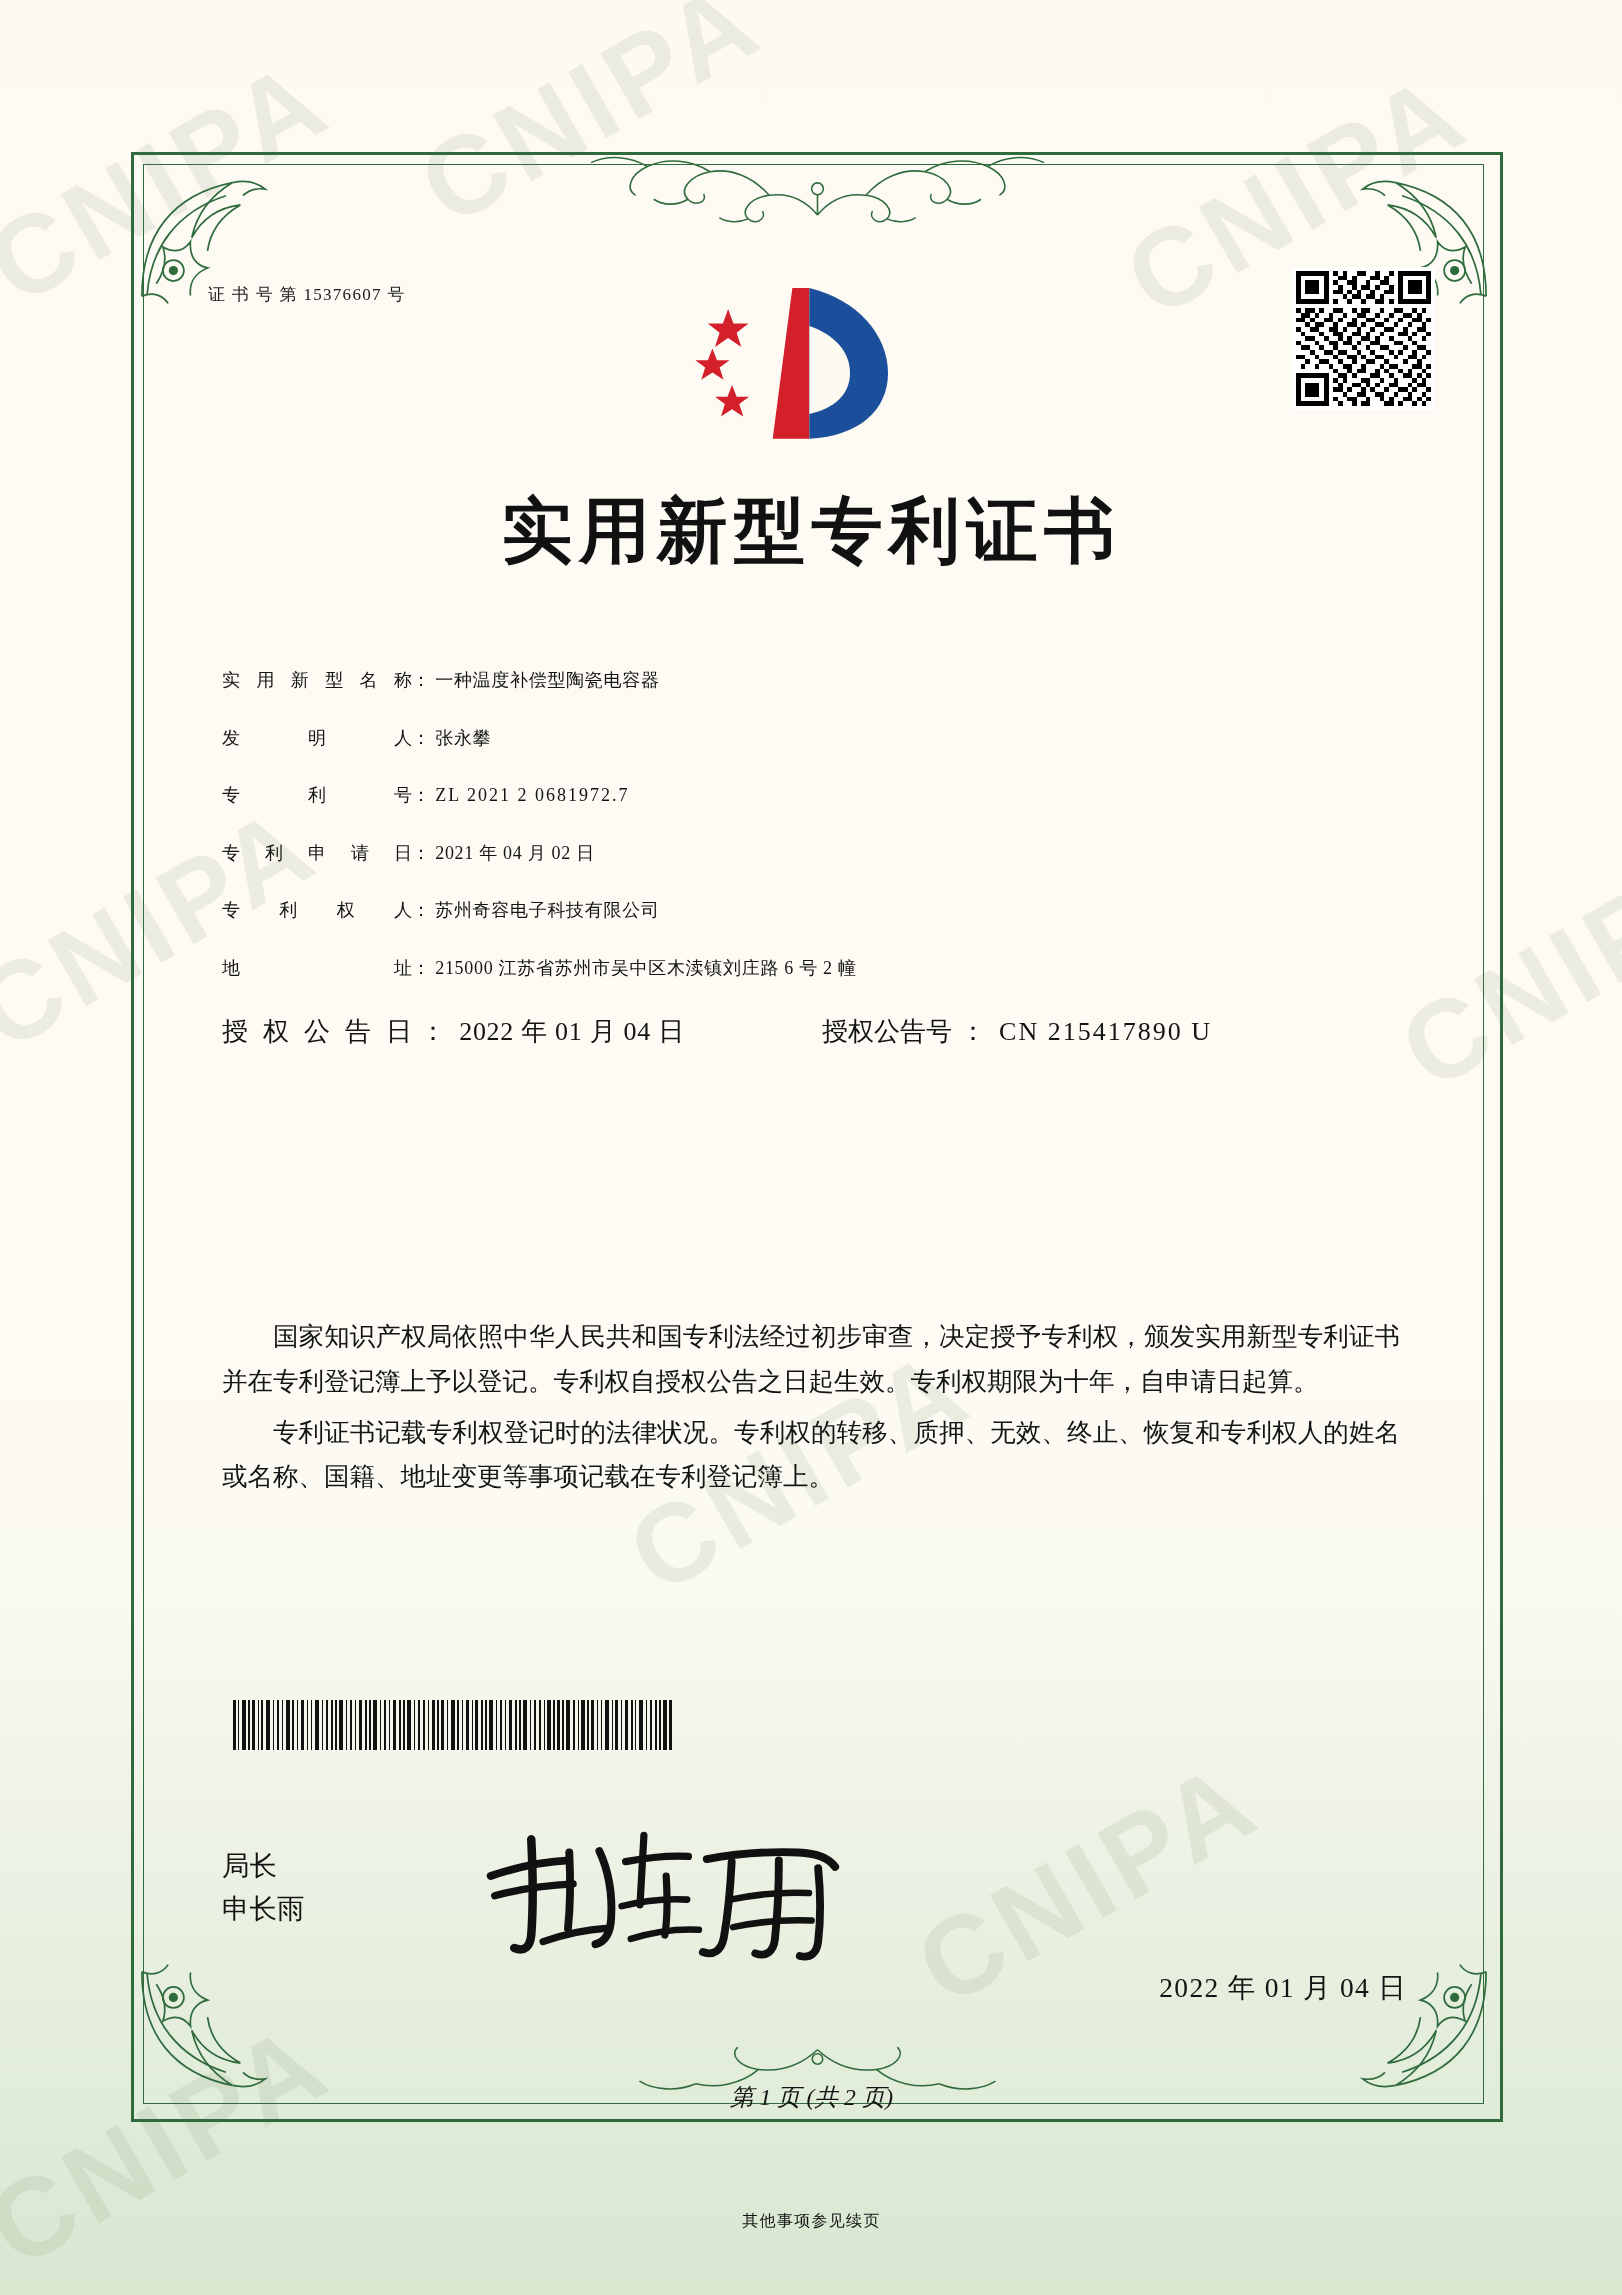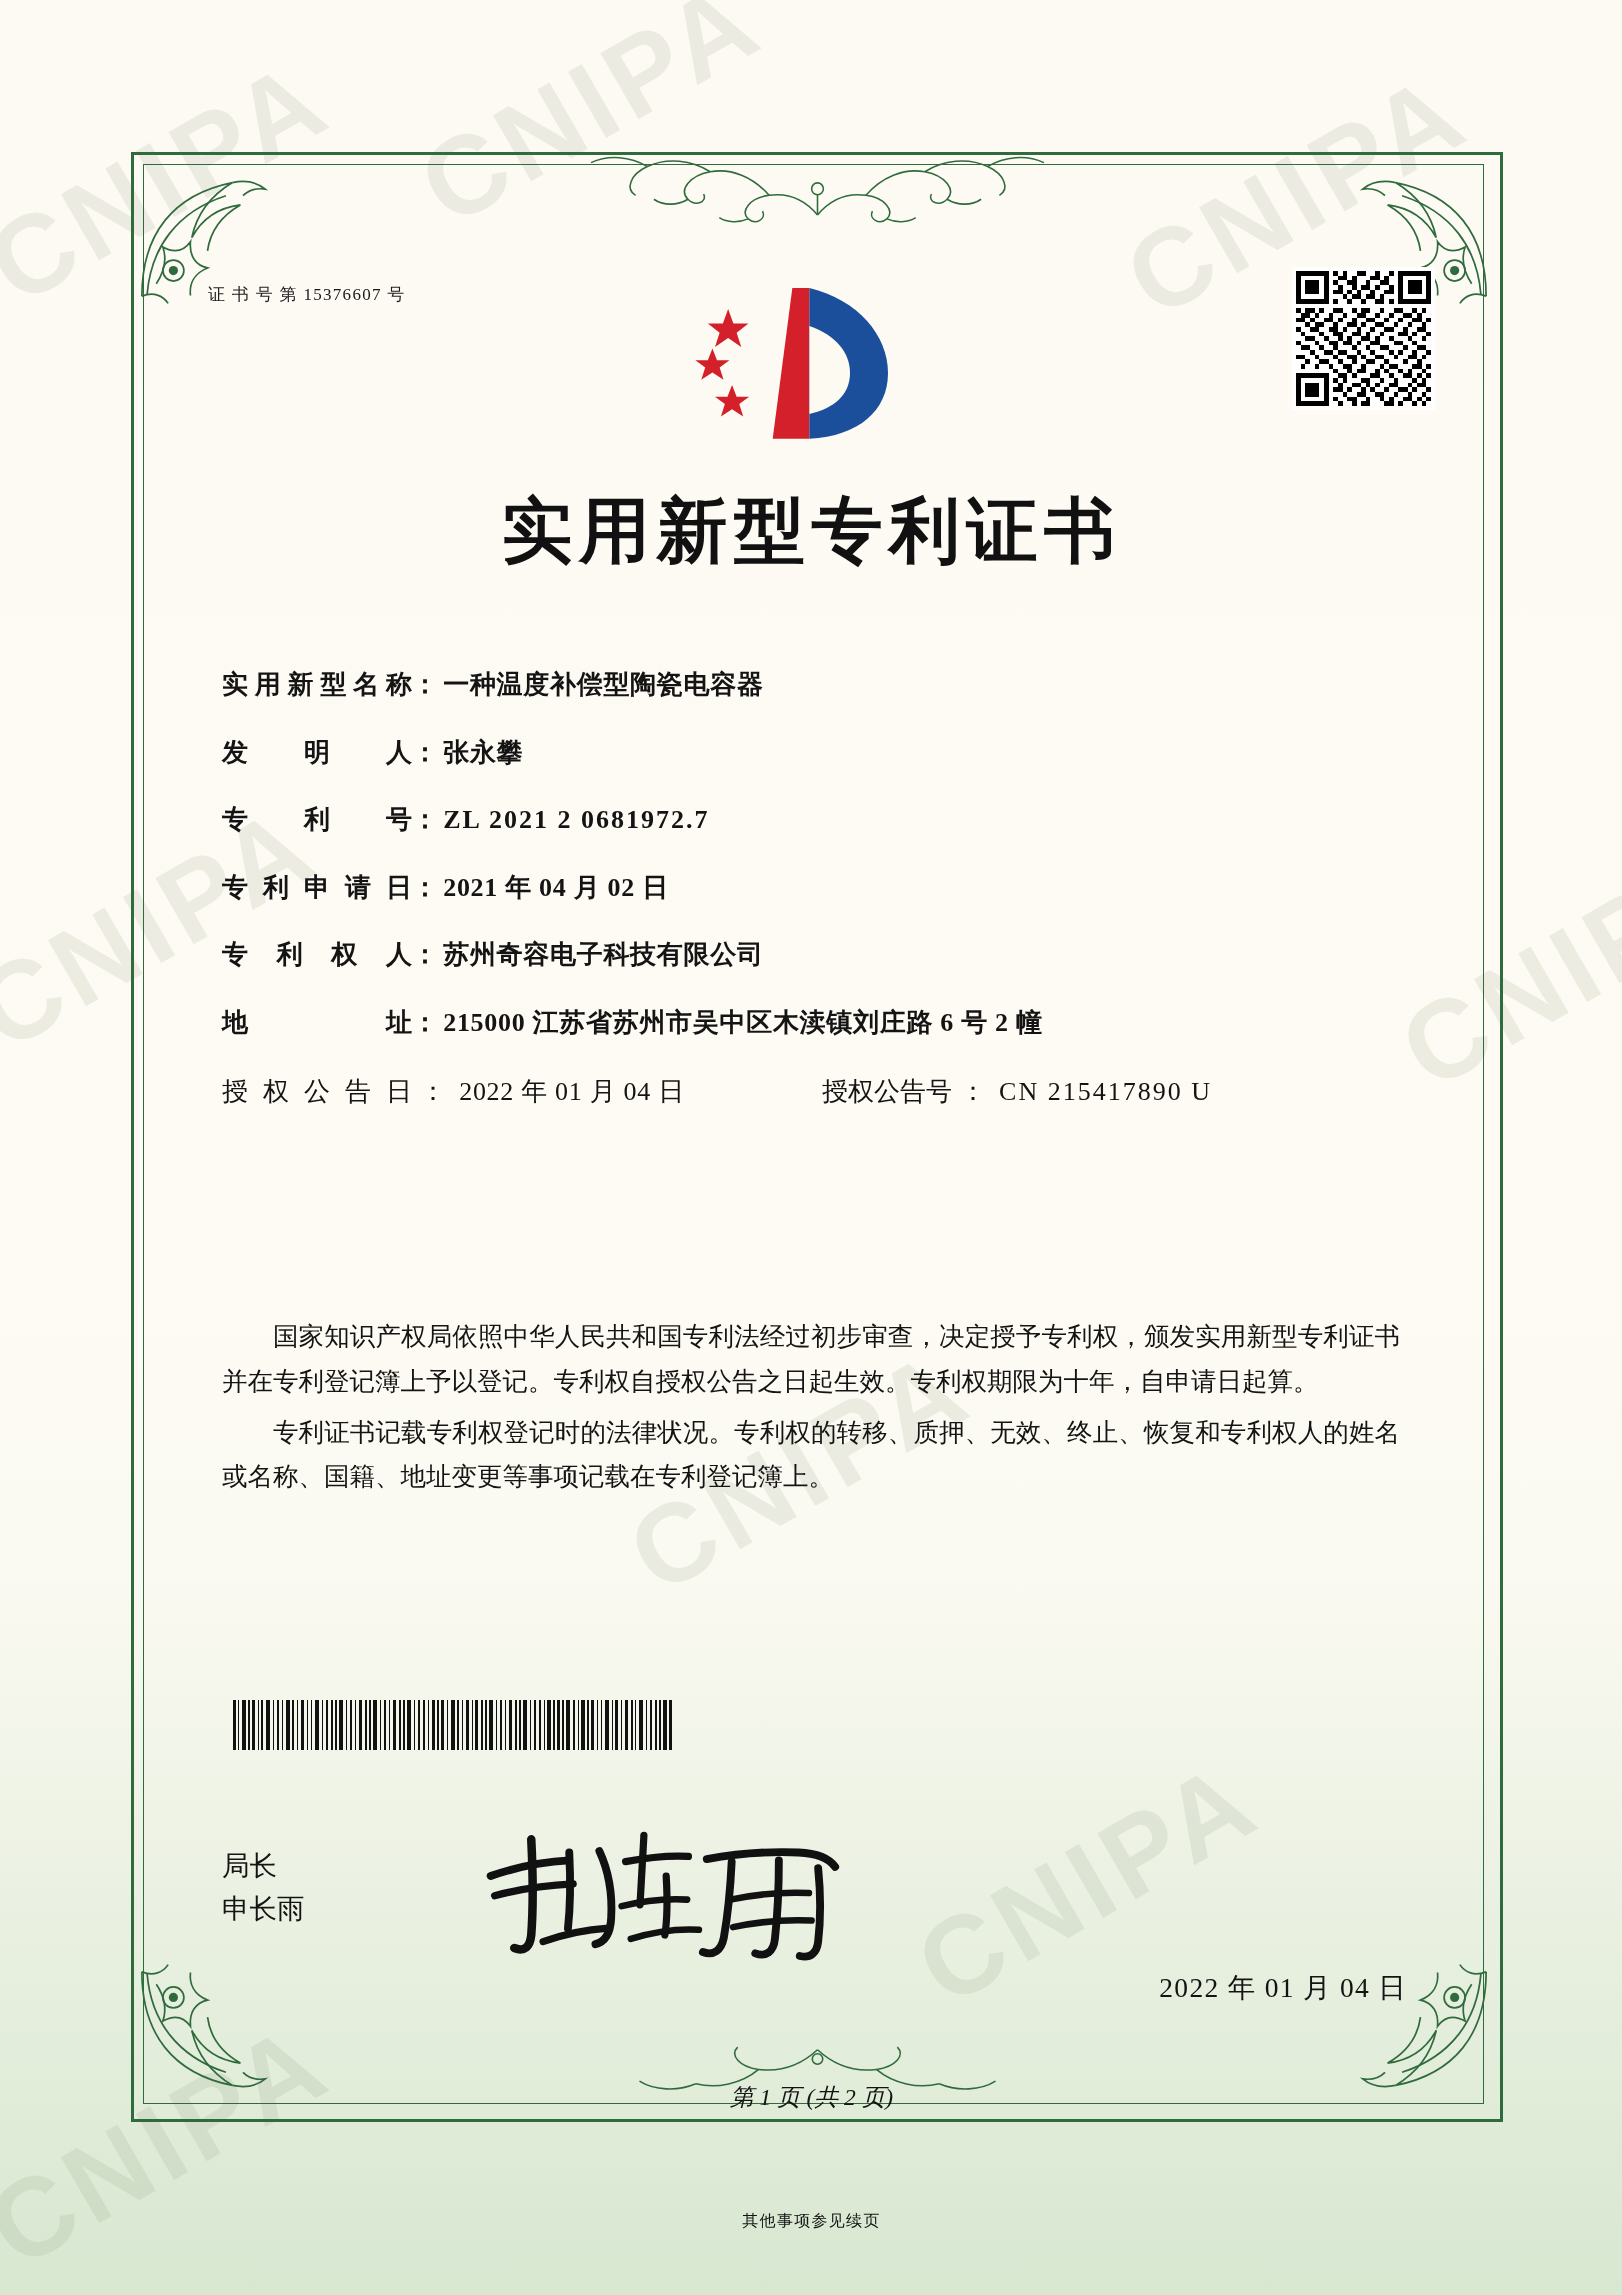--- a/index.html
+++ b/index.html
@@ -125,26 +125,25 @@
 
   
   .fields {
     position: absolute;
     left: 222px; top: 669px;
     width: 1178px;
   }
   .field-row {
     display: flex;
     align-items: flex-start;
-    font-size: 26px;
+    font-size: 18px;
     color: #141414;
     margin-bottom: 35px;
     line-height: 1.25;
     white-space: nowrap;
-    font-weight: bold;
   }
   .field-label {
     display: inline-block;
     text-align: justify;
     text-align-last: justify;
   }
   .label-w6 { width: 190px; }
   .label-colon { margin: 0 1.3px 0 0; }
   .field-value { margin-left: 3.9px; letter-spacing: 0.7px; }
   .value-mono { font-family: "Liberation Serif", serif; letter-spacing: 2px; }

